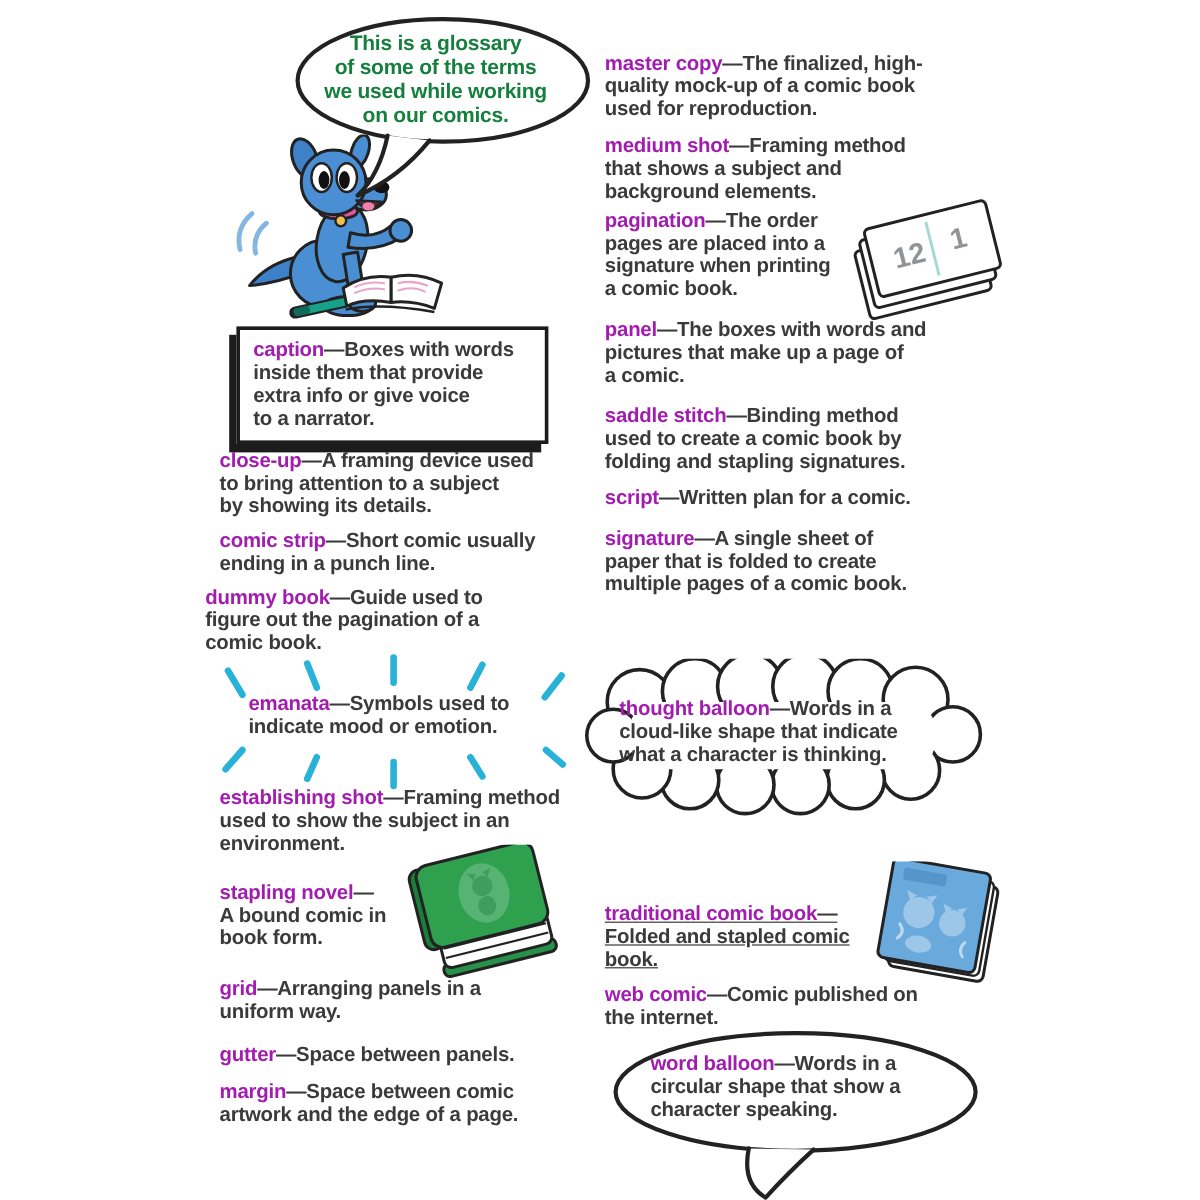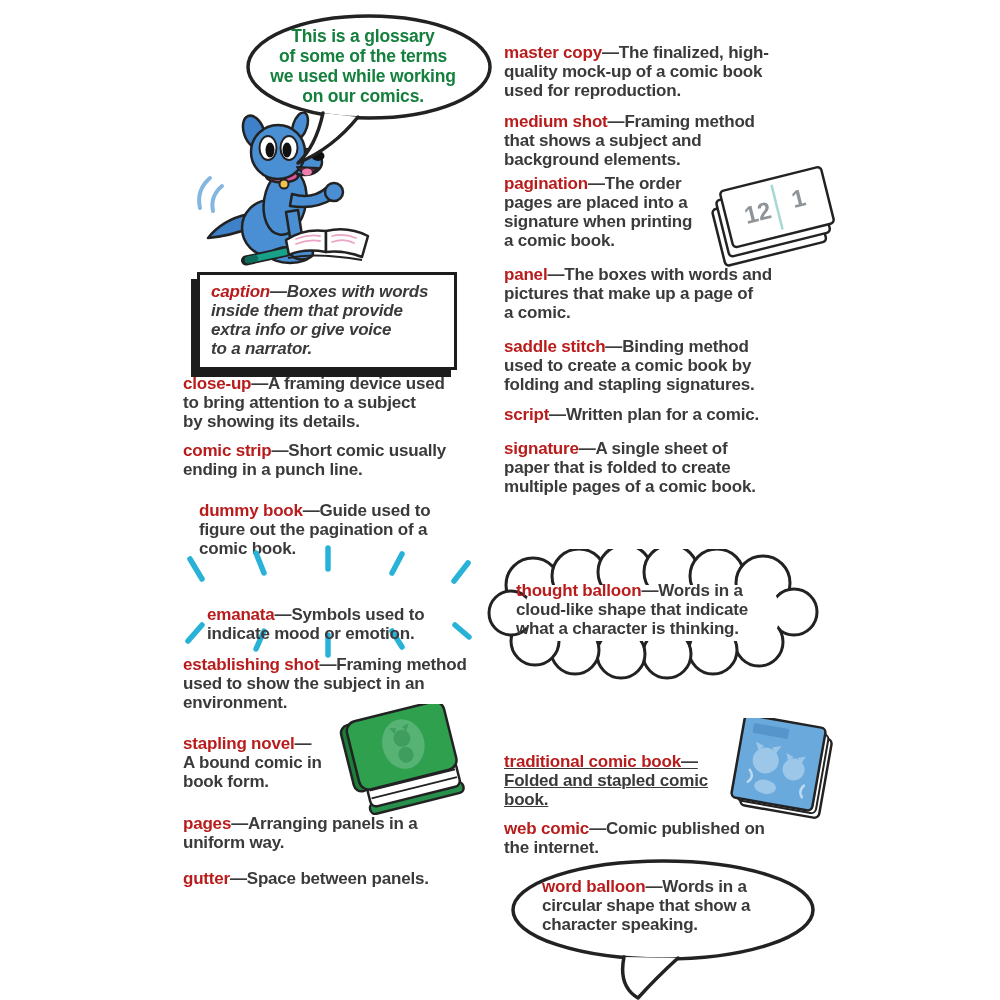--- a/index.html
+++ b/index.html
@@ -7,34 +7,34 @@
     width:1000px;height:1000px;background:#ffffff;
     font-family:"Liberation Sans","DejaVu Sans",sans-serif;
     color:#3a3a3a;
   }
   .page{position:relative;width:1000px;height:1000px;background:#fff;overflow:hidden;}
   .abs{position:absolute;}
   .entry{
     position:absolute;margin:0;
     font-size:17px;line-height:19px;font-weight:600;letter-spacing:-0.2px;color:#3a3a3a;
   }
-  .term{color:#b91c1c;}
+  .term{color:#a21caf;}
   .def{white-space:pre-line;}
   .balloon-text{
     position:absolute;text-align:center;white-space:pre-line;
     font-size:17.5px;line-height:20px;font-weight:600;letter-spacing:-0.2px;color:#15803d;
     z-index:3;
   }
   .caption-box{
     position:absolute;left:197px;top:272px;width:232px;
     background:#fff;border:3px solid #1c1c1c;
     box-shadow:-6px 7px 0 #1c1c1c;
     padding:7px 11px 9px 11px;
   }
-  .caption-box .entry{position:static;font-style:italic;}
+  .caption-box .entry{position:static;}
   svg{display:block;}
   svg text{font-family:"Liberation Sans","DejaVu Sans",sans-serif;font-weight:bold;}
   .balloon-svg{z-index:1;}
 </style>
 </head>
 <body>
 
 <div class="page">
 
   <svg class="abs balloon-svg" style="left:228px;top:8px;" width="270" height="170" viewBox="0 0 270 170">
@@ -108,41 +108,41 @@
 
   <p class="entry" style="left:183px;top:374px;width:340px;">
     <span class="term">close-up</span><span class="def">—A framing device used
 to bring attention to a subject
 by showing its details.</span>
   </p>
   <p class="entry" style="left:183px;top:441px;width:340px;">
     <span class="term">comic strip</span><span class="def">—Short comic usually
 ending in a punch line.</span>
   </p>
-  <p class="entry" style="left:199px;top:488px;width:340px;margin-top:13px;">
+  <p class="entry" style="left:171px;top:488px;width:340px;">
     <span class="term">dummy book</span><span class="def">—Guide used to
 figure out the pagination of a
 comic book.</span>
   </p>
 
   <svg class="abs" style="left:172px;top:543px;" width="306" height="118" viewBox="0 0 306 118">
     <g stroke="#29b2d8" stroke-width="5.5" stroke-linecap="round" fill="none">
       <path d="M 30 36 L 18 16"></path>
         <path d="M 92 30 L 84 10"></path>
         <path d="M 156 26 L 156 5"></path>
       <path d="M 220 30 L 230 11"></path>
         <path d="M 282 38 L 296 20"></path>
       <path d="M 30 82 L 16 98"></path>
         <path d="M 92 88 L 84 106"></path>
         <path d="M 156 92 L 156 112"></path>
       <path d="M 220 88 L 230 104"></path>
         <path d="M 283 82 L 297 94"></path>
     </g>
   </svg>
-  <p class="entry" style="left:207px;top:577px;width:300px;margin-top:28px;">
+  <p class="entry" style="left:207px;top:577px;width:300px;">
     <span class="term">emanata</span><span class="def">—Symbols used to
 indicate mood or emotion.</span>
   </p>
 
   <p class="entry" style="left:183px;top:655px;width:340px;">
     <span class="term">establishing shot</span><span class="def">—Framing method
 used to show the subject in an
 environment.</span>
   </p>
   <p class="entry" style="left:183px;top:734px;width:180px;">
@@ -159,25 +159,29 @@
       <rect x="14" y="8" width="16" height="68" rx="8" fill="#1d7e3a" stroke="#222" stroke-width="2.5"></rect>
       <rect x="20" y="6" width="100" height="70" rx="10" fill="#2ea04e" stroke="#222" stroke-width="2.5"></rect>
       <ellipse cx="72" cy="40" rx="21" ry="25" fill="#57b374"></ellipse>
       <circle cx="72" cy="34" r="8.5" fill="#3f9e5d"></circle>
       <path d="M 66 28 l -4 -7 l 7 2 Z M 78 28 l 4 -7 l -7 2 Z" fill="#3f9e5d"></path>
       <ellipse cx="72" cy="51" rx="7.5" ry="8" fill="#3f9e5d"></ellipse>
     </g>
   </svg>
 
   <p class="entry" style="left:183px;top:814px;width:280px;">
-    <span class="term">pages</span><span class="def">—Arranging panels in a
+    <span class="term">grid</span><span class="def">—Arranging panels in a
 uniform way.</span>
   </p>
   <p class="entry" style="left:183px;top:869px;width:320px;">
     <span class="term">gutter</span><span class="def">—Space between panels.</span>
+  </p>
+  <p class="entry" style="left:183px;top:900px;width:330px;">
+    <span class="term">margin</span><span class="def">—Space between comic
+artwork and the edge of a page.</span>
   </p>
 
   <p class="entry" style="left:504px;top:43px;width:330px;">
     <span class="term">master copy</span><span class="def">—The finalized, high-
 quality mock-up of a comic book
 used for reproduction.</span>
   </p>
   <p class="entry" style="left:504px;top:112px;width:320px;">
     <span class="term">medium shot</span><span class="def">—Framing method
 that shows a subject and

